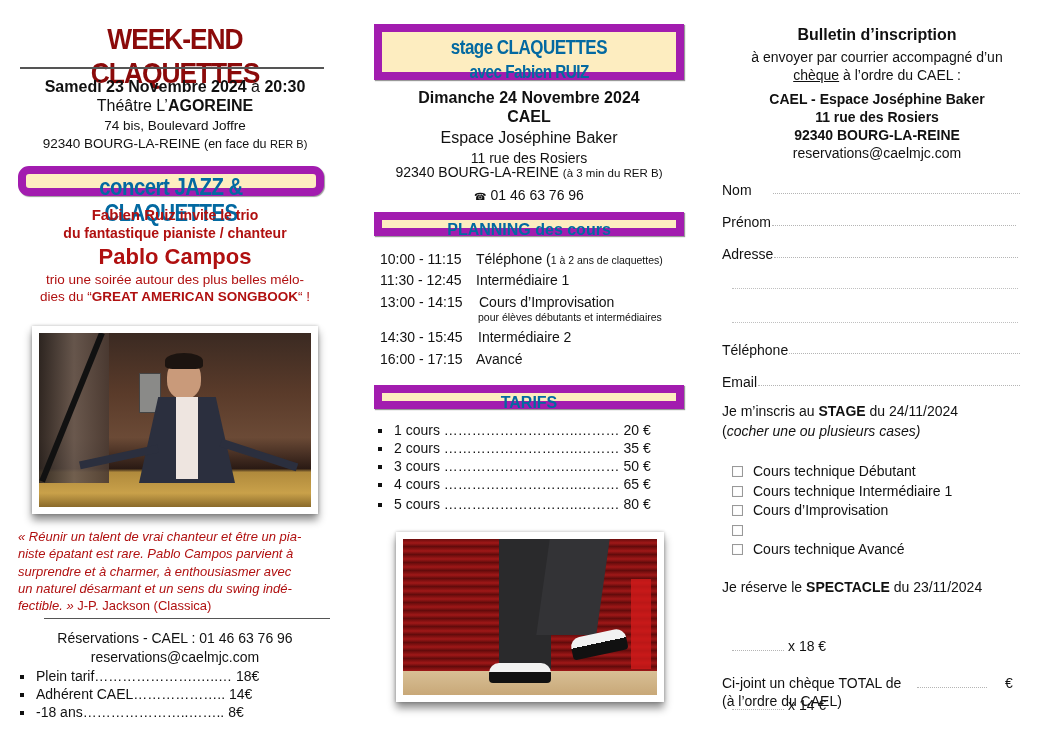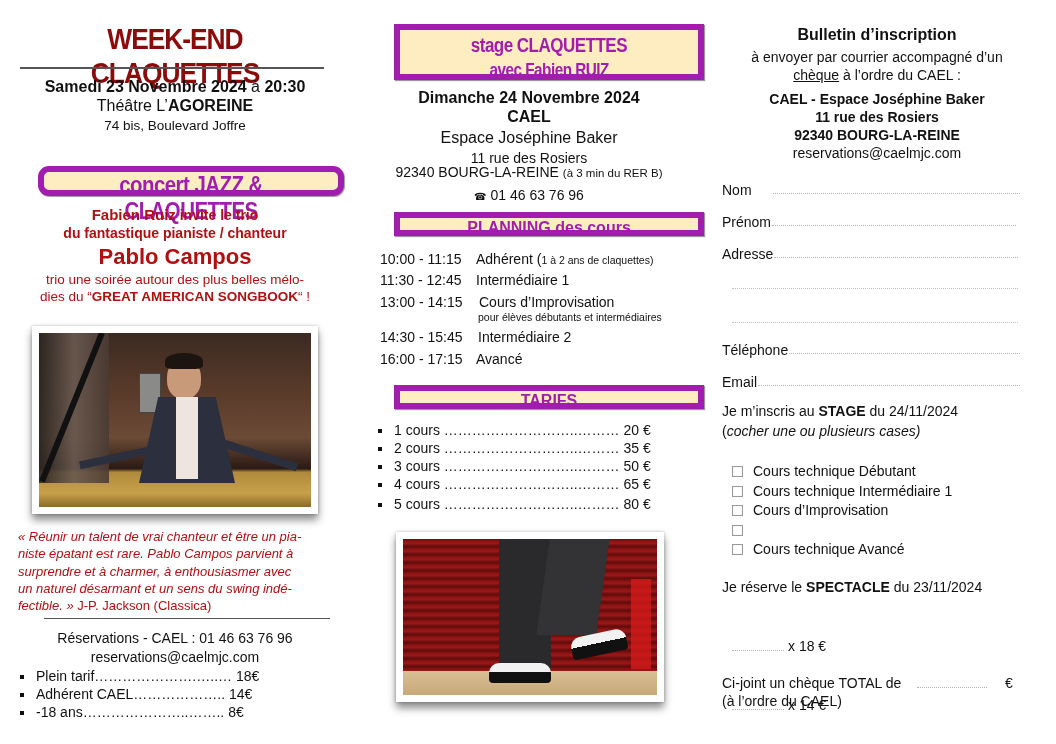--- a/index.html
+++ b/index.html
@@ -17,22 +17,22 @@
     font-family: "Liberation Sans", sans-serif; font-weight: bold;
     font-size: 30px; letter-spacing: -1.2px; color: #8b0a0a;
     transform: scaleX(0.88); transform-origin: center;
   }
   .hr1 { position: absolute; top: 67px; left: 6px; width: 304px; height: 2px; background: #555; }
 
   .center { text-align: center; }
   .b { font-weight: bold; }
 
   .boxhead {
-    background: #fdedc0; border: 6px solid #a21caf; box-shadow: 1px 1px 1px #999;
-    text-align: center; color: #a21caf; font-weight: bold; margin-left: 20px;
+    background: #fdedc0; border: 8px solid #a21caf; box-shadow: 1px 1px 1px #999;
+    text-align: center; color: #0369a1; font-weight: bold;
   }
   .condensed { display: inline-block; transform: scaleX(0.85); letter-spacing: -0.6px; }
 
   .line { position: absolute; left: 0; width: 100%; white-space: nowrap; }
 
   .photo {
     position: absolute; background: #fff; padding: 7px;
     box-shadow: 0 6px 8px rgba(0,0,0,0.45), 0 0 3px rgba(0,0,0,0.25);
   }
   .photo .img { width: 100%; height: 100%; position: relative; overflow: hidden; }
@@ -50,20 +50,23 @@
   <div class="big-title">WEEK-END CLAQUETTES</div>
   <div class="hr1"></div>
 
   <div class="line center b" style="top:78px;font-size:16px;">
     <span>Samedi 23 Novembre 2024</span><span style="font-weight:normal"> à </span><span>20:30</span>
   </div>
   <div class="line center" style="top:97px;font-size:16px;">
     <span>Théâtre L’</span><span class="b">AGOREINE</span>
   </div>
   <div class="line center" style="top:118px;font-size:13.5px;">74 bis, Boulevard Joffre</div>
+  <div class="line center" style="top:136px;font-size:13.5px;">
+    <span>92340 BOURG-LA-REINE </span><span style="font-size:12.5px">(en face du </span><span style="font-size:11px">RER B)</span>
+  </div>
 
   <div class="boxhead" style="position:absolute;top:166px;left:4px;width:306px;height:30px;font-size:24px;line-height:26px;border-radius:11px;">
     <span class="condensed"><span>concert </span><span>JAZZ &amp; CLAQUETTES</span></span>
   </div>
 
   <div class="line center b red" style="top:206px;font-size:14px;">
     <span style="font-size:15px">Fabien Ruiz</span><span> invite le trio</span>
   </div>
   <div class="line center b red" style="top:225px;font-size:14px;">du fantastique pianiste / chanteur</div>
   <div class="line center b red" style="top:244px;font-size:22px;">Pablo Campos</div>
@@ -113,21 +116,21 @@
   <div class="line center b" style="top:89px;font-size:16px;">Dimanche 24 Novembre 2024</div>
   <div class="line center" style="top:129px;font-size:16px;">Espace Joséphine Baker</div>
   <div class="line center b" style="top:108px;font-size:16px;">CAEL</div>
   <div class="line center" style="top:150px;font-size:14px;">11 rue des Rosiers</div>
   <div class="line center" style="top:164px;font-size:14px;"><span>92340 BOURG-LA-REINE </span><span style="font-size:11.5px">(à 3 min du RER B)</span></div>
   <div class="line center" style="top:187px;font-size:14px;"><span style="font-size:10px">☎</span><span> 01 46 63 76 96</span></div>
 
   <div class="boxhead" style="position:absolute;top:212px;left:2px;width:310px;height:24px;font-size:16px;line-height:20px;">PLANNING des cours</div>
 
   <div style="position:absolute;top:251px;left:8px;font-size:14px;">
-    <div style="position:absolute;top:0;white-space:nowrap"><span style="display:inline-block;width:96px">10:00 - 11:15</span><span>Adhérent (</span><span style="font-size:10.5px">1 à 2 ans de claquettes)</span></div>
+    <div style="position:absolute;top:0;white-space:nowrap"><span style="display:inline-block;width:96px">10:00 - 11:15</span><span>Téléphone (</span><span style="font-size:10.5px">1 à 2 ans de claquettes)</span></div>
     <div style="position:absolute;top:21px;white-space:nowrap"><span style="display:inline-block;width:96px">11:30 - 12:45</span><span>Intermédiaire 1</span></div>
     <div style="position:absolute;top:43px;white-space:nowrap"><span style="display:inline-block;width:99px">13:00 - 14:15</span><span>Cours d’Improvisation</span></div>
     <div style="position:absolute;top:60px;left:98px;white-space:nowrap;font-size:10.5px">pour élèves débutants et intermédiaires</div>
     <div style="position:absolute;top:78px;white-space:nowrap"><span style="display:inline-block;width:98px">14:30 - 15:45</span><span>Intermédiaire 2</span></div>
     <div style="position:absolute;top:100px;white-space:nowrap"><span style="display:inline-block;width:96px">16:00 - 17:15</span><span>Avancé</span></div>
   </div>
 
   <div class="boxhead" style="position:absolute;top:385px;left:2px;width:310px;height:24px;font-size:16px;line-height:20px;">TARIFS</div>
 
   <div style="position:absolute;top:421px;left:0;font-size:14px;line-height:18px;">

